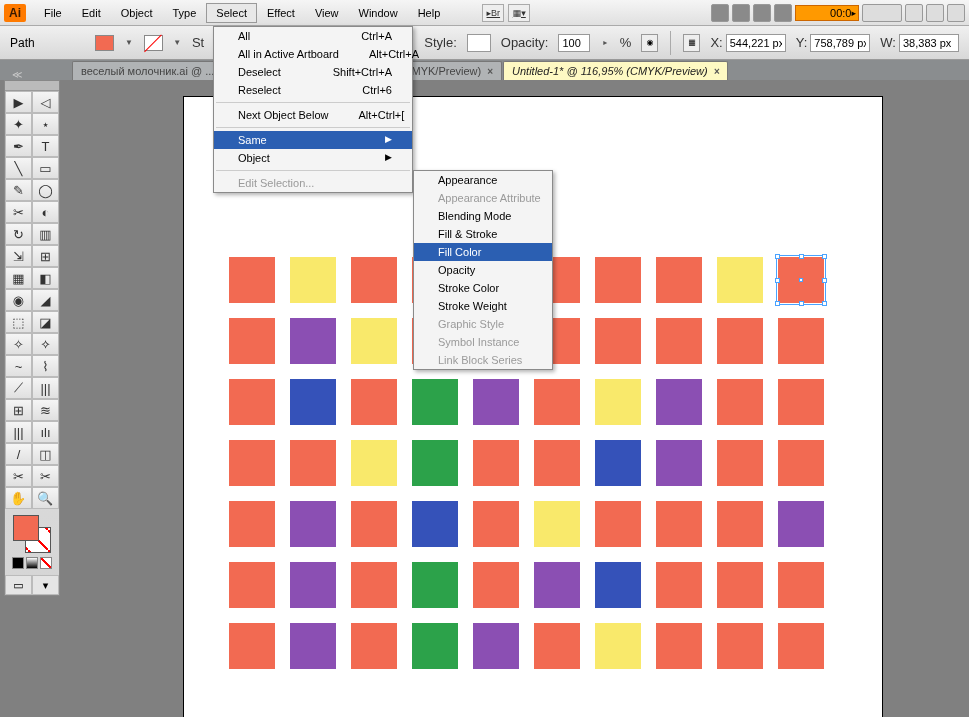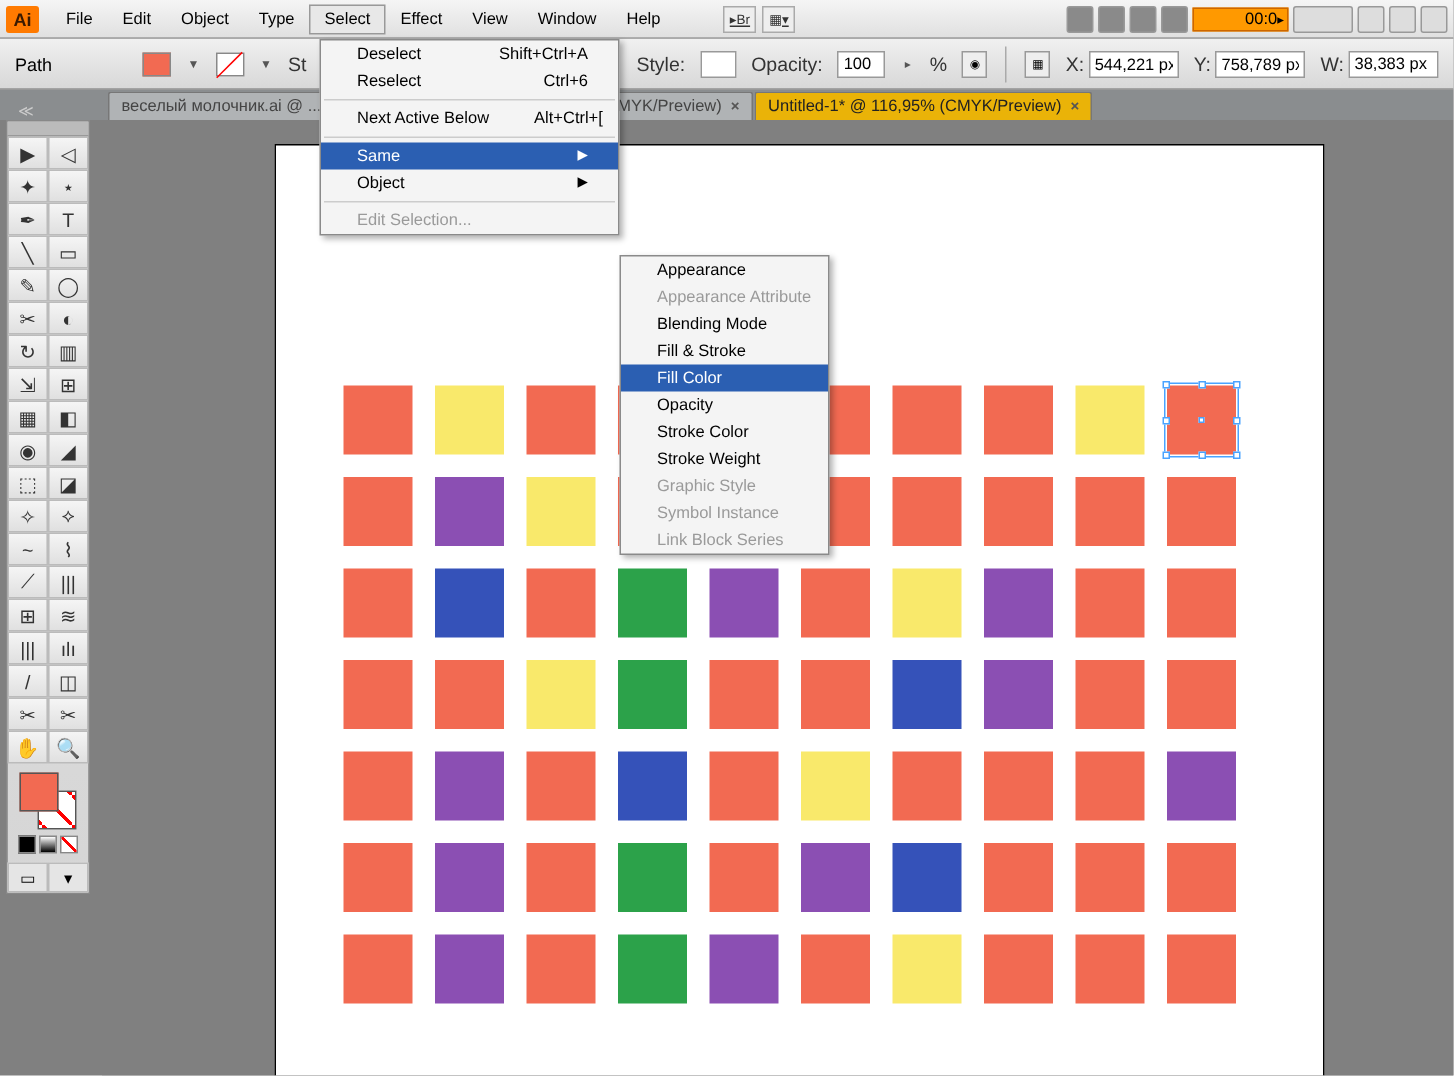--- a/index.html
+++ b/index.html
@@ -27,21 +27,21 @@
 .ctrl-lbl { font-size: 13px; color: #333; }
 .ctrl-input { height: 18px; border: 1px solid #999; background: #fff; padding: 0 3px; font-size: 11px; }
 .coord-group { display: flex; align-items: center; gap: 3px; }
 .coord-icon { width: 18px; height: 18px; border: 1px solid #999; background: #eee; font-size: 8px; display: flex; align-items: center; justify-content: center; }
 .ctrl-sep { width:1px; height:24px; background:#aaa; margin:0 2px;}
 
 
 .tabbar { height: 20px; background: #8a8d8f; display: flex; align-items: flex-end; padding-left: 12px; }
 .tabbar-handle { width: 10px; color: #ccc; font-size: 10px; margin-right: 50px;}
 .tab { height: 19px; padding: 2px 8px; background: #b0b3b5; color: #444; border: 1px solid #777; border-bottom: none; margin-right: 1px; border-radius: 2px 2px 0 0; display: flex; align-items: center; gap: 6px; max-width: 280px; overflow: hidden; white-space: nowrap;}
-.tab.active { background: #eab308; color: #222; }
+.tab.active { background: #fef9c3; color: #222; font-style: italic; }
 .tab-x { font-size: 10px; font-weight: bold; color: #555; }
 
 
 .tools { position: absolute; left: 4px; top: 80px; width: 56px; background: linear-gradient(#e8e8e8,#d5d5d5); border: 1px solid #888; display: flex; flex-direction: column; }
 .tools-top { height: 10px; background: #bbb; border-bottom: 1px solid #999; }
 .tool-row { display: flex; }
 .tool { width: 27px; height: 22px; border: 1px solid #bbb; display: flex; align-items: center; justify-content: center; font-size: 13px; color: #333; cursor: default; background: linear-gradient(#f5f5f5,#e0e0e0);}
 .fill-stroke-area { padding: 6px; display: flex; flex-direction: column; align-items: center; gap: 4px;}
 .fsbox { position: relative; width: 38px; height: 38px; }
 .fs-fill { position: absolute; top: 0; left: 0; width: 26px; height: 26px; background: #f26a52; border: 1px solid #555; }
@@ -332,30 +332,38 @@
         <div class="sq" style="background: rgb(249, 233, 107);"></div>
         <div class="sq" style="background: rgb(242, 106, 82);"></div>
         <div class="sq" style="background: rgb(242, 106, 82);"></div>
         <div class="sq" style="background: rgb(242, 106, 82);"></div>
       </div>
   </div>
 </div>
 
 <div class="menu-panel" id="select-menu" style="left:213px; top:26px; width:200px;">
     <div class="menu-entry">
+      <span class="lbl">All</span>
+      <span>Ctrl+A</span>
+    </div>
+    <div class="menu-entry">
+      <span class="lbl">All in Active Artboard</span>
+      <span>Alt+Ctrl+A</span>
+    </div>
+    <div class="menu-entry">
       <span class="lbl">Deselect</span>
       <span>Shift+Ctrl+A</span>
     </div>
     <div class="menu-entry">
       <span class="lbl">Reselect</span>
       <span>Ctrl+6</span>
     </div>
     <div class="menu-sep"></div>
     <div class="menu-entry">
-      <span class="lbl">Next Active Below</span>
+      <span class="lbl">Next Object Below</span>
       <span>Alt+Ctrl+[</span>
     </div>
     <div class="menu-sep"></div>
     <div class="menu-entry hi">
       <span class="lbl">Same</span>
       <span class="arrow">▶</span>
     </div>
     <div class="menu-entry">
       <span class="lbl">Object</span>
       <span class="arrow">▶</span>

